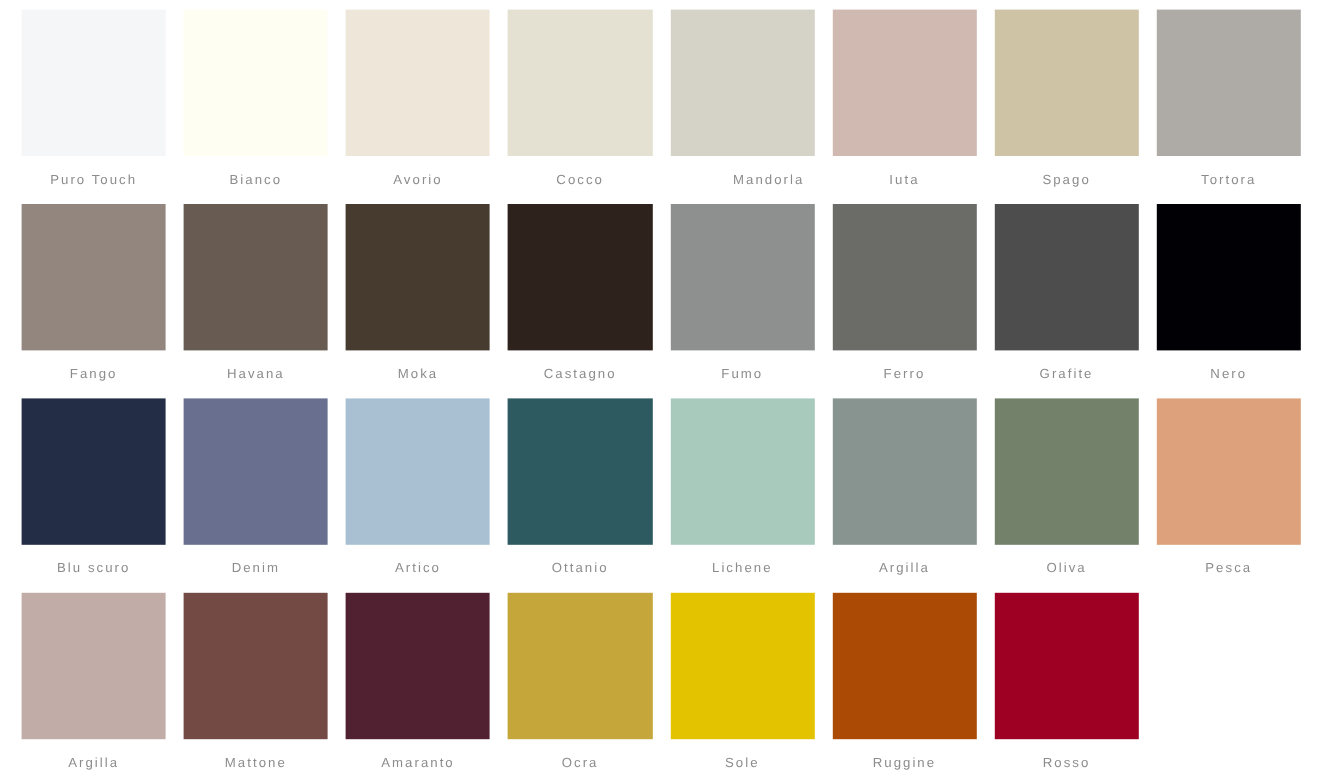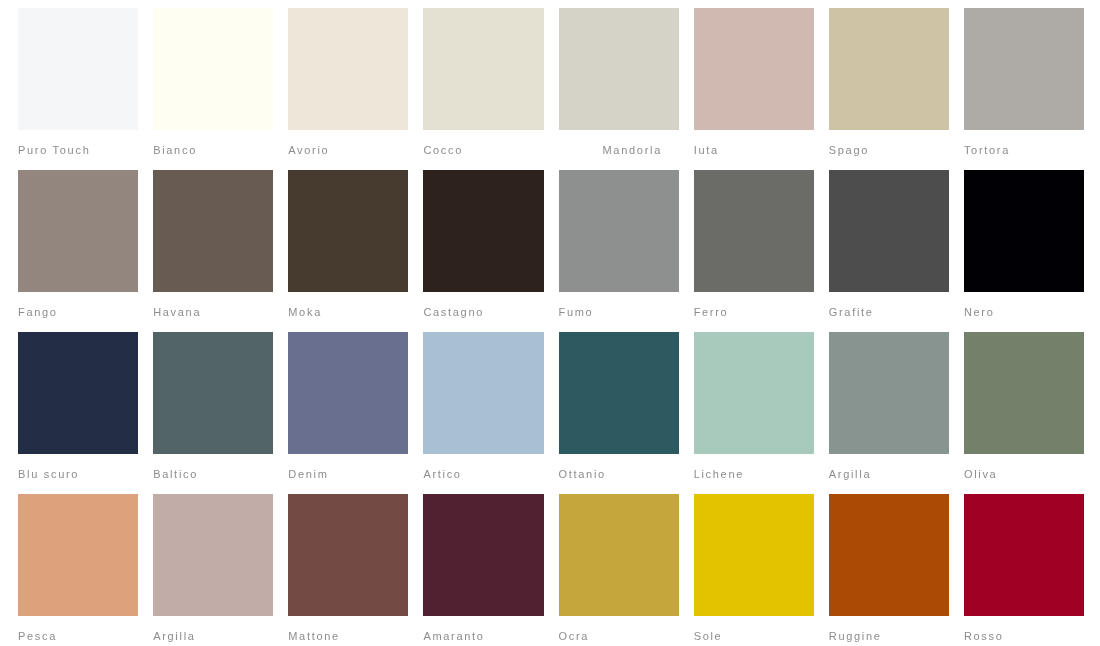--- a/index.html
+++ b/index.html
@@ -41,20 +41,21 @@
 
   .swatch-label {
     margin-top: 14px;
     font-family: "Liberation Sans", sans-serif;
     font-size: 11px;
     line-height: 13px;
     letter-spacing: 1.7px;
     color: #8C8C8C;
     white-space: nowrap;
     font-weight: 400;
+    text-align: center;
   }
 </style>
 </head>
 <body>
 
 <main id="palette-grid" style="background: rgb(255, 255, 255); grid-template-columns: repeat(8, 1fr); grid-template-rows: repeat(4, 1fr);">
     <div class="swatch-cell">
       <div class="swatch-chip" style="background-color: rgb(245, 246, 248);"></div>
       <div class="swatch-label" style="color: rgb(140, 140, 140);">Puro Touch</div>
     </div>
@@ -116,24 +117,20 @@
     </div>
     <div class="swatch-cell">
       <div class="swatch-chip" style="background-color: rgb(0, 0, 5);"></div>
       <div class="swatch-label" style="color: rgb(140, 140, 140);">Nero</div>
     </div>
     <div class="swatch-cell">
       <div class="swatch-chip" style="background-color: rgb(35, 45, 69);"></div>
       <div class="swatch-label" style="color: rgb(140, 140, 140);">Blu scuro</div>
     </div>
     <div class="swatch-cell">
-      <div class="swatch-chip" style="background-color: rgb(82, 100, 102);"></div>
-      <div class="swatch-label" style="color: rgb(140, 140, 140);">Baltico</div>
-    </div>
-    <div class="swatch-cell">
       <div class="swatch-chip" style="background-color: rgb(105, 112, 143);"></div>
       <div class="swatch-label" style="color: rgb(140, 140, 140);">Denim</div>
     </div>
     <div class="swatch-cell">
       <div class="swatch-chip" style="background-color: rgb(169, 192, 210);"></div>
       <div class="swatch-label" style="color: rgb(140, 140, 140);">Artico</div>
     </div>
     <div class="swatch-cell">
       <div class="swatch-chip" style="background-color: rgb(44, 90, 96);"></div>
       <div class="swatch-label" style="color: rgb(140, 140, 140);">Ottanio</div>

